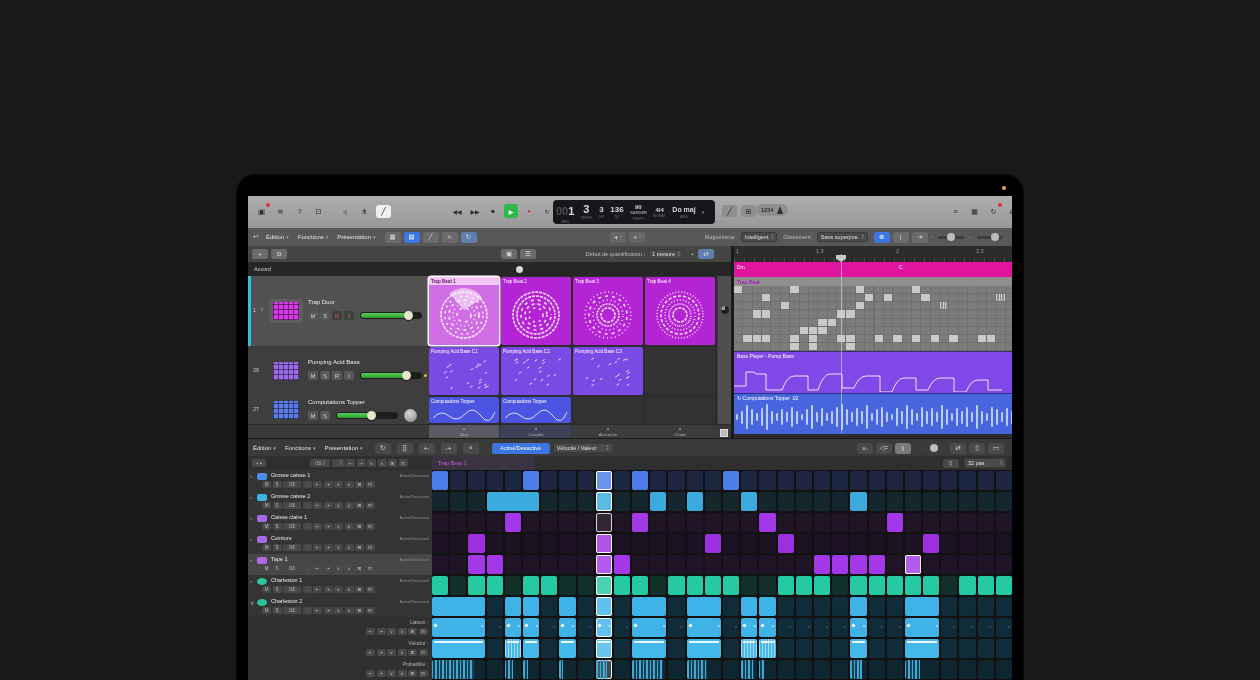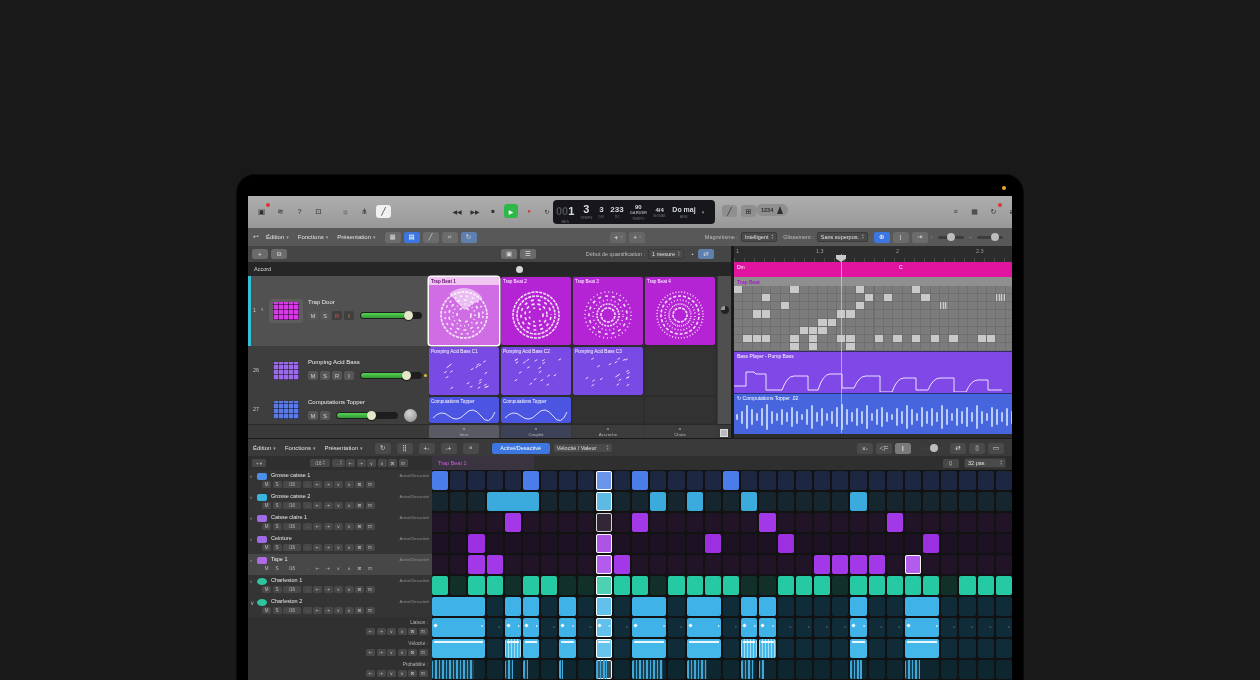--- a/index.html
+++ b/index.html
@@ -107,21 +107,21 @@
         </div>
         <div class="lcdc">
             <div class="lv">3</div>
             <div class="ll">TEMPS</div>
           </div>
         <div class="lcdc">
             <div class="lvs">3</div>
             <div class="ll">DIV</div>
           </div>
         <div class="lcdc">
-            <div class="lvs">233</div>
+            <div class="lvs">136</div>
             <div class="ll">TIC</div>
           </div>
         <div class="lcdc">
             <div class="lvt">90</div>
             <div class="lvt" style="font-size:4px;color:#9a9ca6;">GARDER</div>
             <div class="ll">TEMPO</div>
           </div>
         <div class="lcdc">
             <div class="lvt">4/4</div>
             <div class="ll">SIGNAT.</div>

